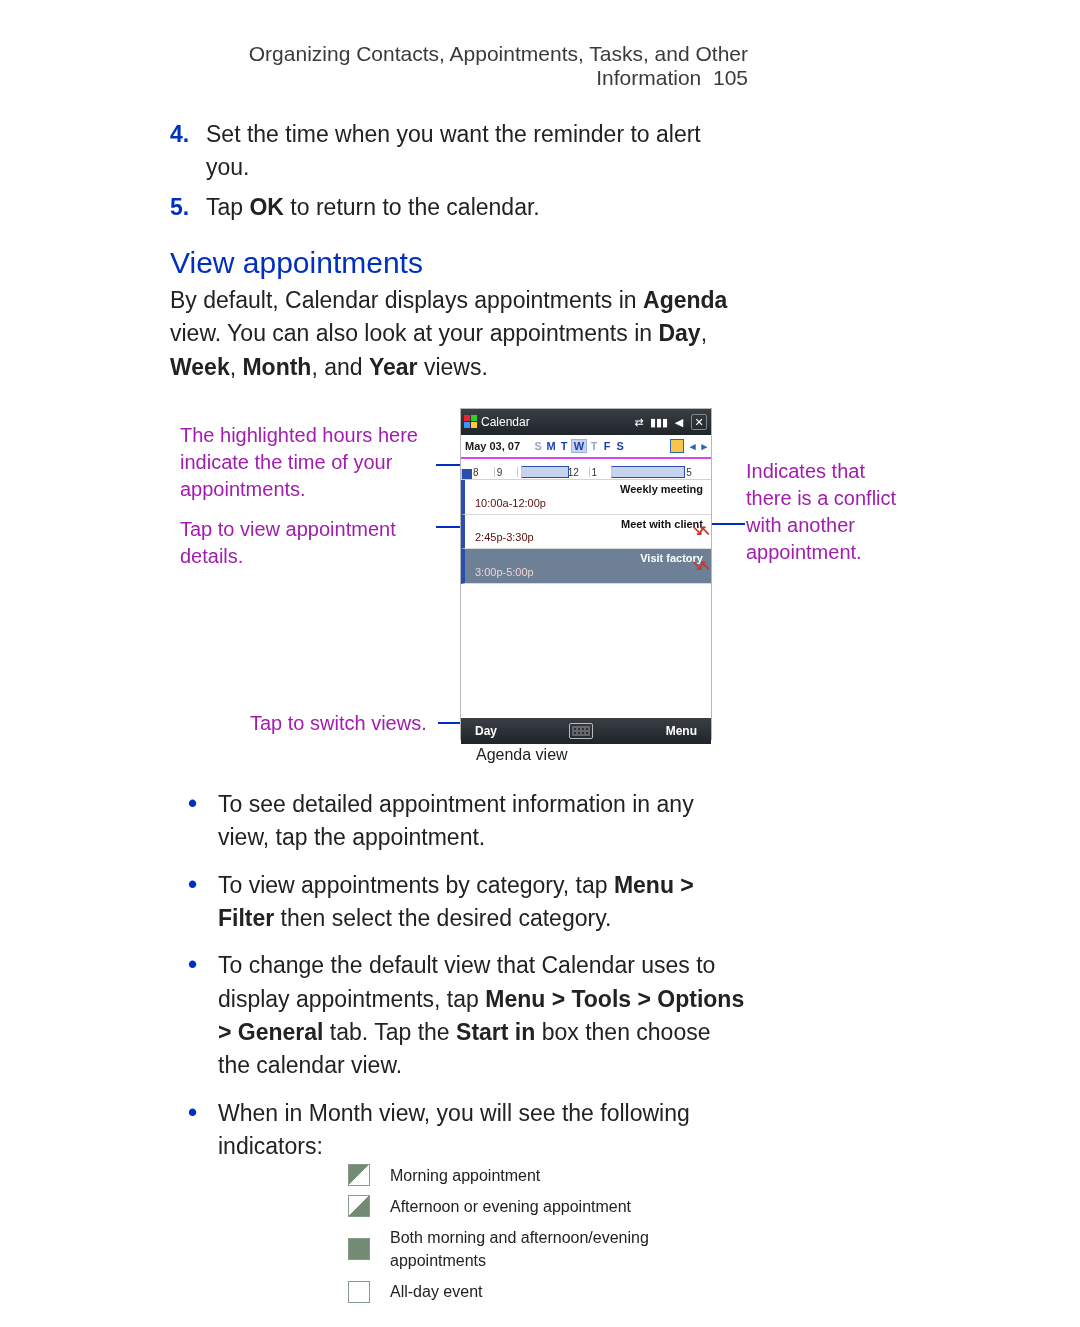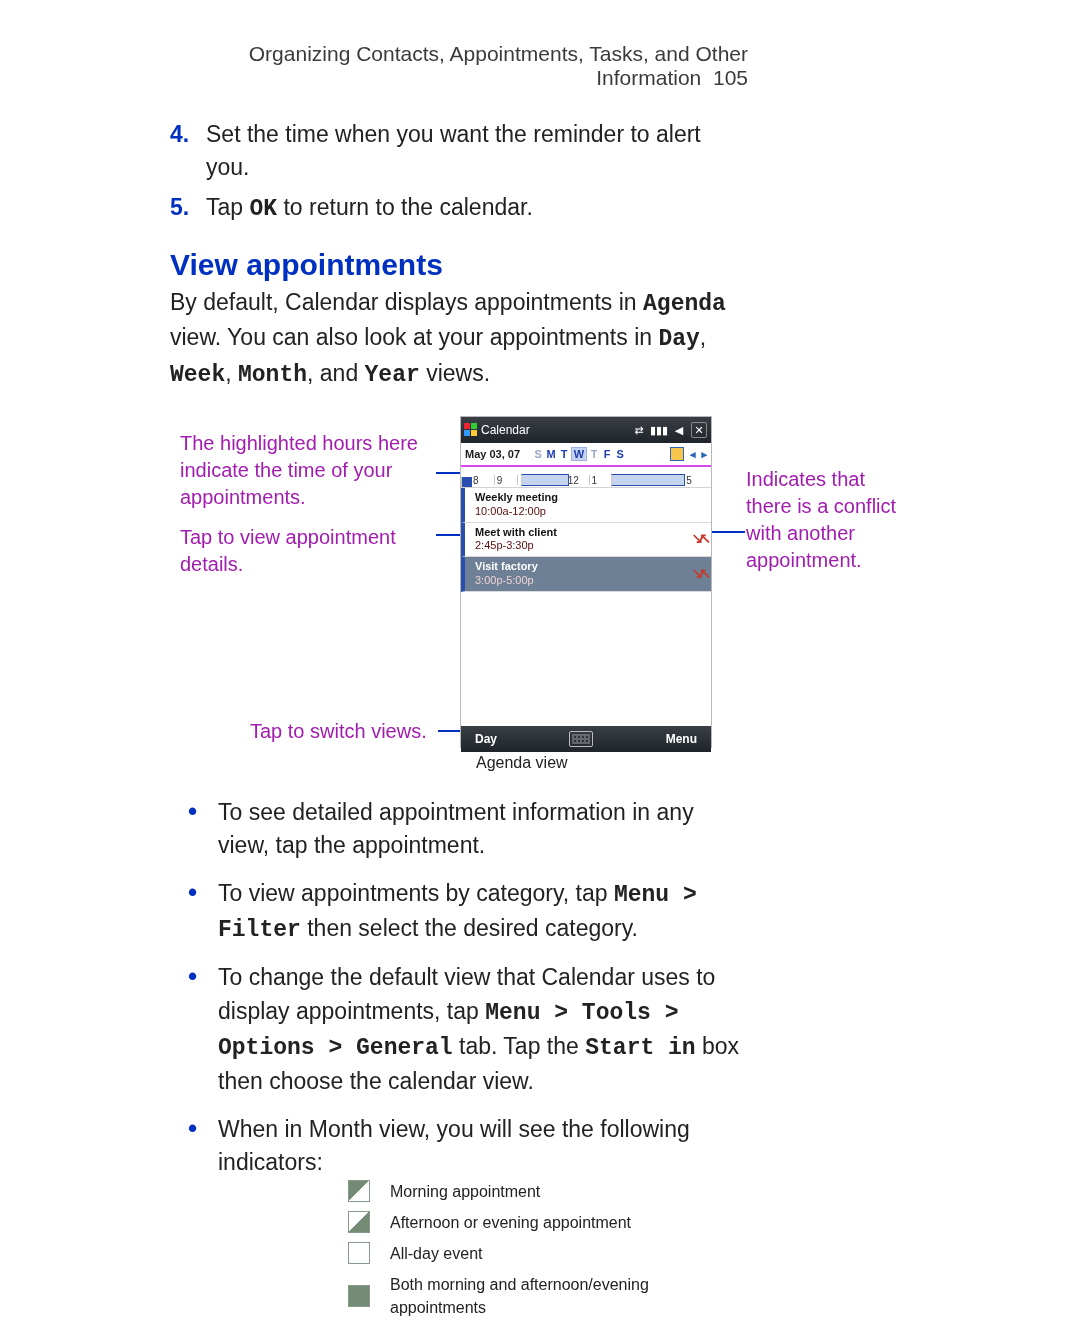--- a/index.html
+++ b/index.html
@@ -35,30 +35,30 @@
   }
   ol.steps .num{
     position:absolute;
     left:0;
     top:0;
     color:#0030c0;
     font-weight:700;
   }
   h2.sec{
     color:#0030c0;
-    font-weight:700;
+    font-weight:400;
     font-size:30px;
     margin:16px 0 4px 0;
   }
   p.intro{
     font-size:23px;
     line-height:1.45;
     margin:0 0 24px 0;
   }
-  .b{font-weight:700;font-family:Liberation Mono, monospace;}
+  .b{font-weight:700;}
 
   
   .fig{
     position:relative;
     height:380px;
     margin-left:10px;
   }
   .callout{
     position:absolute;
     font-size:20px;
@@ -153,21 +153,21 @@
     height:calc(100% - 26px - 22px - 18px - 26px);
   }
   .appt{
     border-bottom:1px solid #d9d9d9;
     padding:3px 8px 3px 10px;
     font-size:11px;
     line-height:1.25;
     border-left:4px solid #2a4eb0;
     position:relative;
   }
-  .appt .t1{font-weight:700;color:#111;}
+  .appt .t1{font-weight:700;color:#111;text-align:right;}
   .appt .t2{color:#5a0c0c;}
   .appt.sel{
     background:#6d8096;
     color:#fff;
   }
   .appt.sel .t1{color:#fff;}
   .appt.sel .t2{color:#f0d3d3;}
   .conflict{
     position:absolute;right:4px;top:50%;transform:translateY(-50%);
     font-size:14px;color:#c63a2a;font-weight:700;letter-spacing:-4px;
@@ -363,24 +363,24 @@
       <div class="indic">
         <div class="indic-row">
           <span class="sw morning"></span>
           <span>Morning appointment</span>
         </div>
         <div class="indic-row">
           <span class="sw afternoon"></span>
           <span>Afternoon or evening appointment</span>
         </div>
         <div class="indic-row">
+          <span class="sw both"></span>
+          <span>Both morning and afternoon/evening appointments</span>
+        </div>
+        <div class="indic-row">
           <span class="sw allday"></span>
           <span>All-day event</span>
         </div>
-        <div class="indic-row">
-          <span class="sw both"></span>
-          <span>Both morning and afternoon/evening appointments</span>
-        </div>
       </div>
     </li>
   </ul>
 
 </div>
 
 </body></html>

